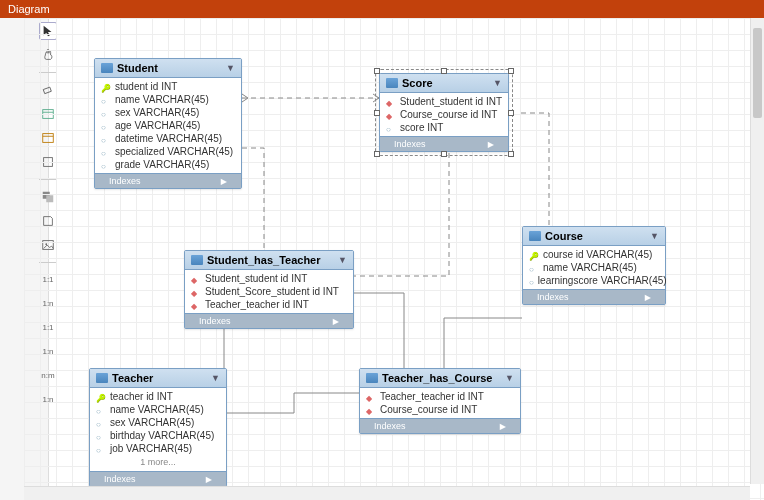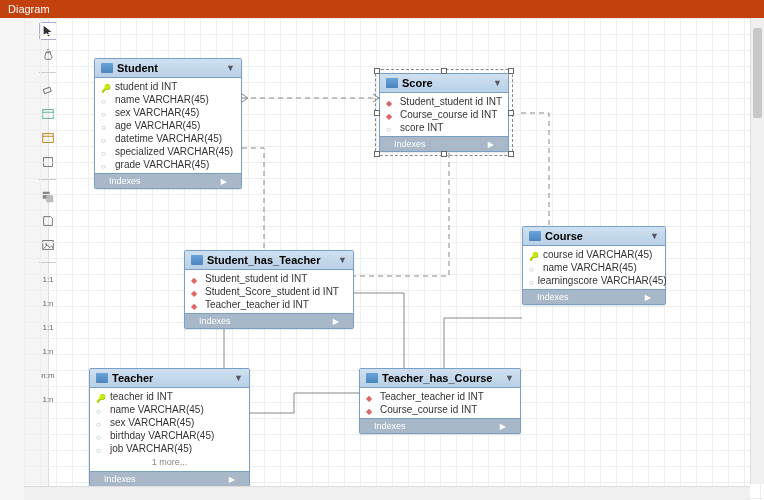--- a/index.html
+++ b/index.html
@@ -280,21 +280,21 @@
             <span class="key-icon key-col"></span>
             <span>learningscore VARCHAR(45)</span>
           </div>
   </div>
   <div class="entity-footer">
           <span>Indexes</span>
           <span class="chev2">▶</span>
         </div>
 </div>
 
-<div class="entity" style="left:65px;top:350px;width:161px">
+<div class="entity" style="left:65px;top:350px;width:138px">
   <div class="entity-header">
     <span class="table-icon"></span>
     <span>Teacher</span>
     <span class="chev">▼</span>
   </div>
   <div class="entity-body">
     <div class="col-row">
             <span class="key-icon key-pk"></span>
             <span>teacher id INT</span>
           </div>

